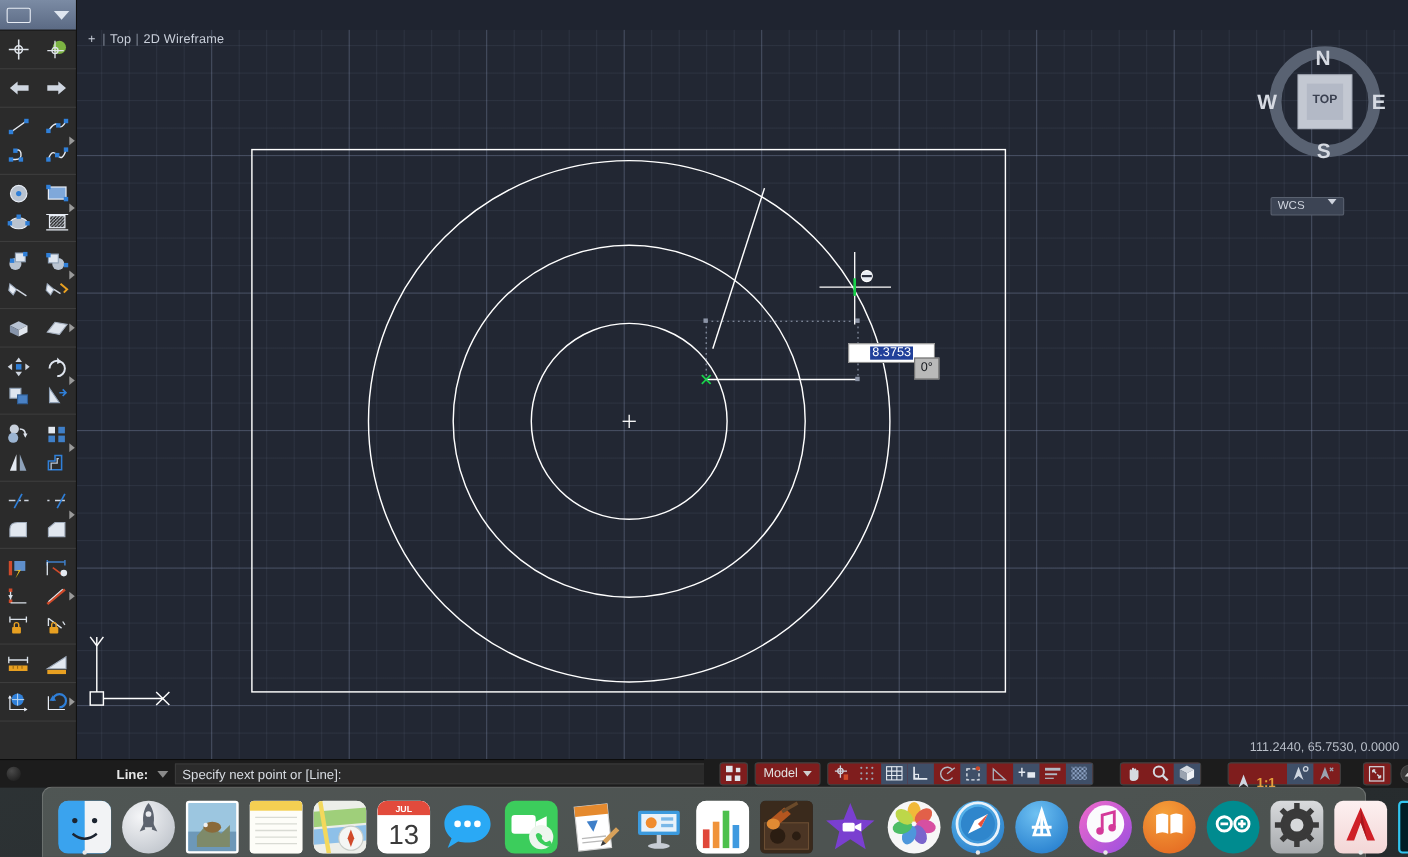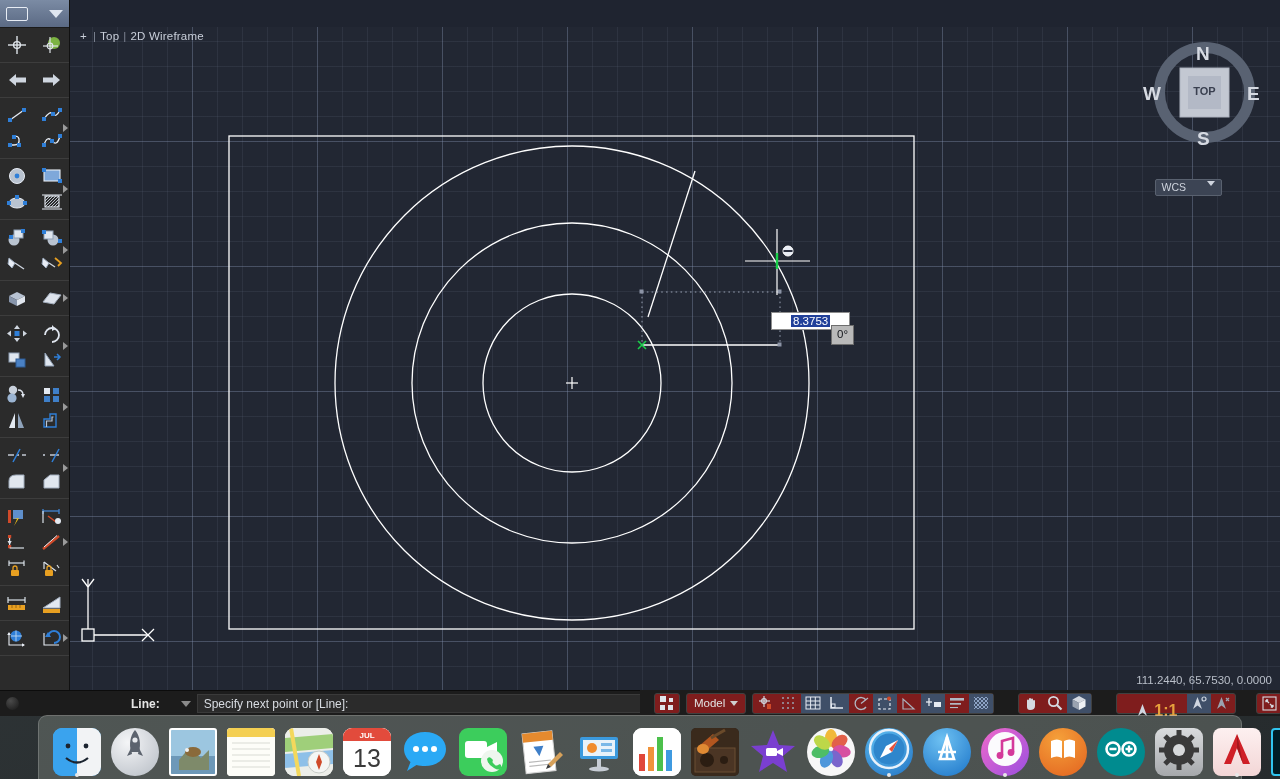--- a/index.html
+++ b/index.html
@@ -133,21 +133,21 @@
     position:absolute; left:0; top:690px; width:1280px; height:26px;
     background:#1c1c1c; z-index:45;
     display:flex; align-items:center;
     border-top:1px solid #0c0c0c;
   }
   .cmd-knob{
     width:13px;height:13px;border-radius:50%;
     background:radial-gradient(circle at 35% 30%,#4a4a4a,#161616);
     margin:0 6px; flex:none;
   }
-  .cmd-left{ display:flex;align-items:center; gap:21px; margin-left:106px; }
+  .cmd-left{ display:flex;align-items:center; gap:8px; margin-left:81px; }
   .cmd-label{ color:#e6e6e6; font-size:12px; font-weight:bold;}
   .cmd-caret{ width:0;height:0;border-left:5px solid transparent;
     border-right:5px solid transparent;border-top:6px solid #8a8a8a;}
   .cmd-input{
     flex:1; height:19px; background:#2b2b2b; border:1px solid #3a3a3a;
     margin:0 2px 0 6px; display:flex; align-items:center; padding:0 6px;
     color:#d8dce2; font-size:12px; position:relative;
   }
   .cmd-help{
     position:absolute; right:6px; width:15px;height:15px;border-radius:50%;
@@ -175,21 +175,21 @@
     position:relative;
   }
   .sb-btn.on{ background:#3f4f68; }
   .sb-model{
     display:flex;align-items:center;gap:5px; padding:0 7px; height:19px;
     color:#e2e2e2; font-size:11.5px;
   }
   .sb-model .cv{width:0;height:0;border-left:4px solid transparent;
     border-right:4px solid transparent;border-top:5px solid #cfcfcf;}
   .sb-scale{ display:flex;align-items:center;gap:4px;padding:0 6px;height:34px;
-    color:#e2e2e2;font-size:16px;margin-left:12px;}
+    color:#e2e2e2;font-size:12px;}
   .sb-scale .num{ color:#e7a13c; font-weight:bold;}
 
   
   .dock{
     position:absolute; left:38px; bottom:0; width:1204px; height:64px;
     background:rgba(128,136,128,.42);
     border-top:1px solid rgba(255,255,255,.22);
     border-left:1px solid rgba(255,255,255,.18);
     border-right:1px solid rgba(255,255,255,.18);
     border-radius:9px 9px 0 0;

